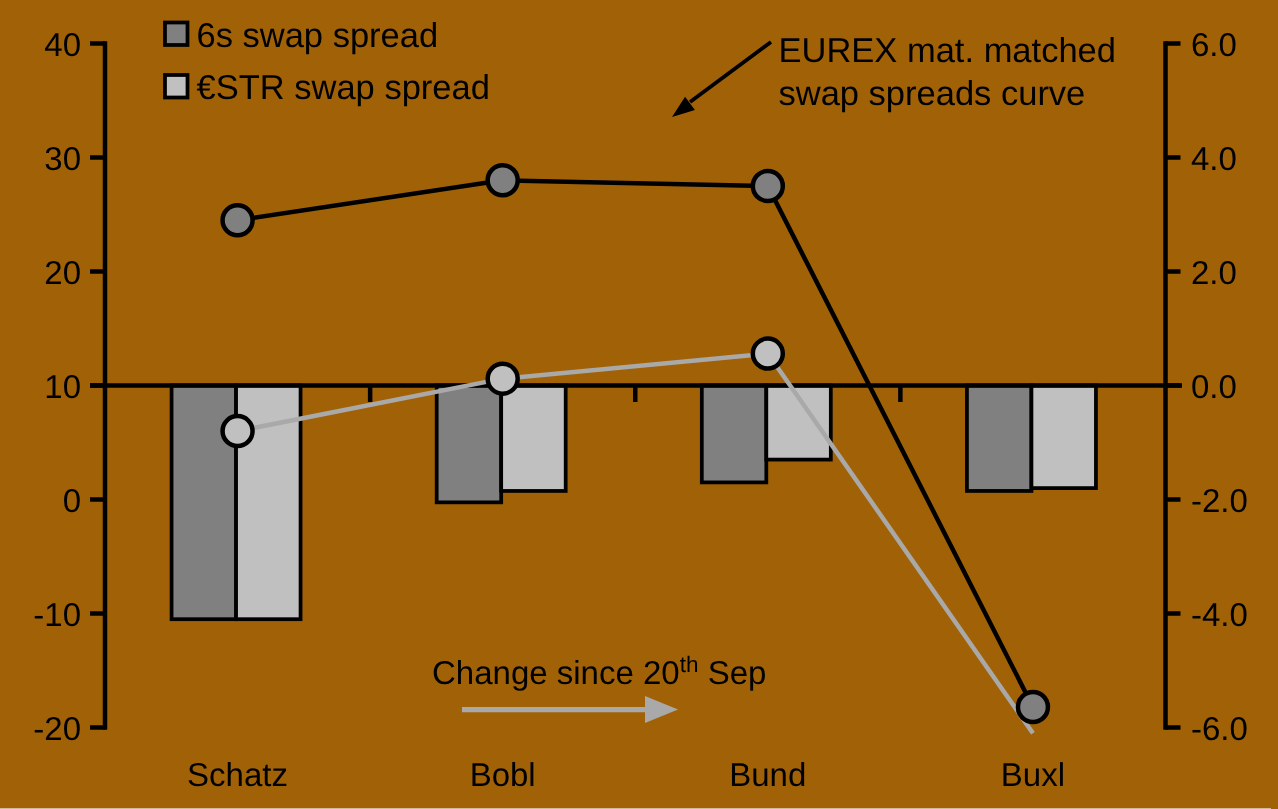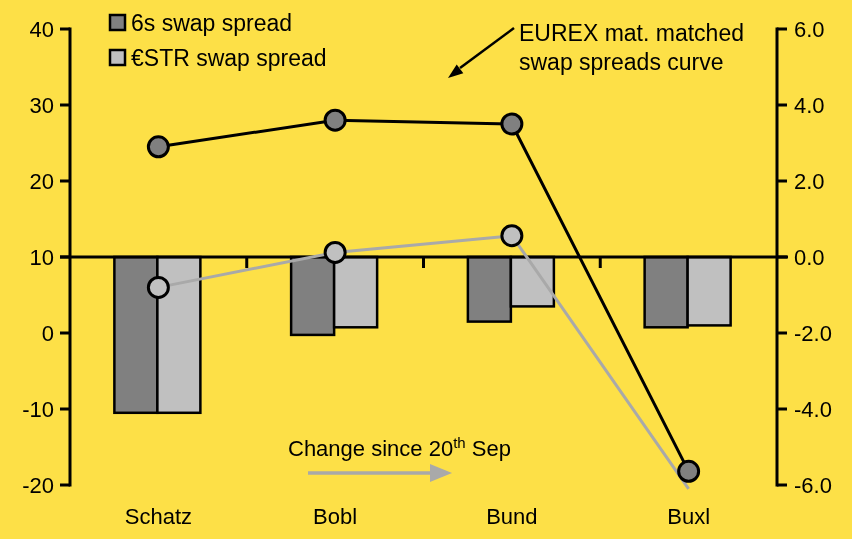--- a/index.html
+++ b/index.html
@@ -1,16 +1,16 @@
 <!DOCTYPE html>
 <html><head>
 <meta charset="utf-8">
 <style>
   html,body{margin:0;padding:0;background:#fff;}
-  .stage{position:relative;width:852px;height:539px;background:#fde047;overflow:hidden;}
+  .stage{position:relative;width:852px;height:539px;background:#a16207;overflow:hidden;}
   svg{position:absolute;left:0;top:0;}
   .t{font-family:"Liberation Sans","DejaVu Sans",sans-serif;font-size:22px;fill:#000;}
   .t-big{font-family:"Liberation Sans","DejaVu Sans",sans-serif;font-size:23px;fill:#000;}
 </style>
 </head>
 <body>
 
 <div class="stage">
   <svg id="chart" width="852" height="539" viewBox="0 0 852 539">
 

